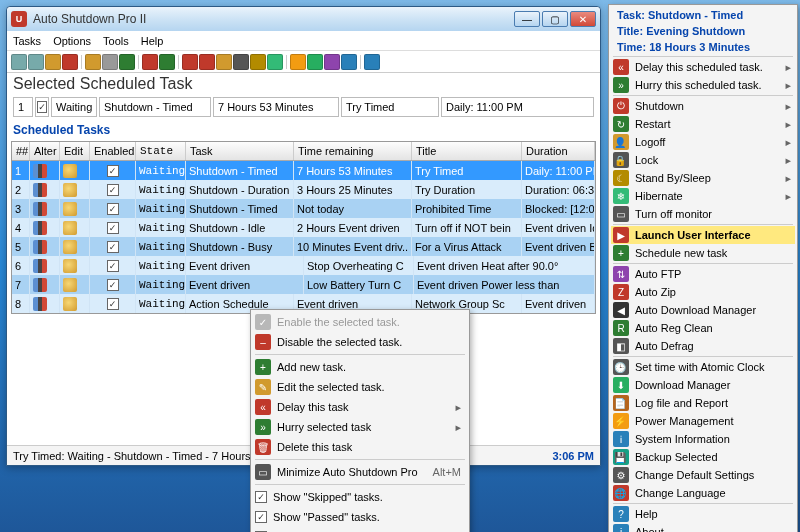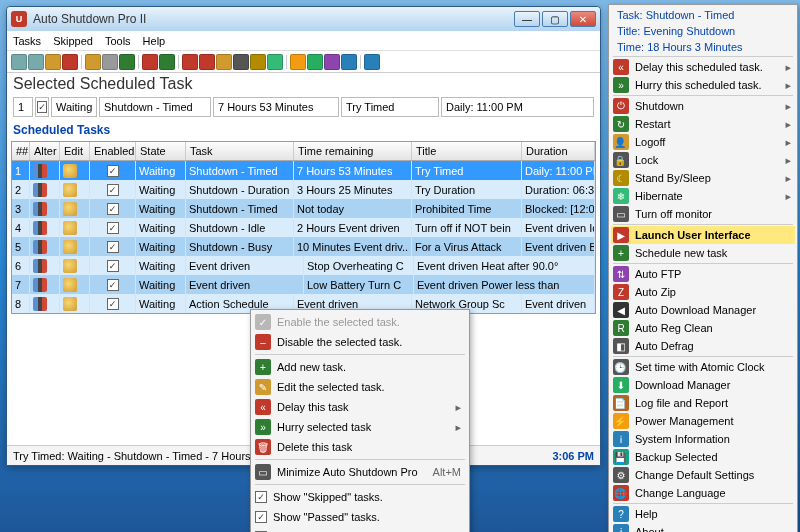--- a/index.html
+++ b/index.html
@@ -22,54 +22,54 @@
 .scheduled-label { padding: 4px 6px; color: #0645ad; font-weight: bold; font-size: 12px; }
 .grid { border: 1px solid #999; margin: 0 4px; }
 .grid-header { display: flex; background: linear-gradient(to bottom,#fdfdfd,#e4e4e4); border-bottom: 1px solid #aaa; }
 .grid-header div { border-right: 1px solid #ccc; padding: 3px 4px; font-size: 11px; white-space: nowrap; overflow: hidden; }
 .grid-body { }
 .grid-row { display: flex; height: 19px; align-items: center; }
 .grid-row div { border-right: 1px solid #d0e4f5; padding: 1px 3px; white-space: nowrap; overflow: hidden; font-size: 11px; height: 100%; display: flex; align-items: center; }
 .grid-row:nth-child(odd){ background: #a9d2f3; }
 .grid-row:nth-child(even){ background: #d9ecfb; }
 .grid-row.sel { background: #3399ff !important; color: #fff; }
-.c-num{width:18px;} .c-alter{width:30px;} .c-edit{width:30px;} .c-en{width:46px; justify-content:center;} .c-state{width:50px;} .c-task{width:108px;} .c-time{width:118px;} .c-title{width:110px;} .c-dur{flex:1;}
+.c-num{width:18px;} .c-alter{width:30px;} .c-edit{width:30px;} .c-en{width:46px; justify-content:center;} .c-state{width:50px;font-family:Liberation Mono, monospace;} .c-task{width:108px;} .c-time{width:118px;} .c-title{width:110px;} .c-dur{flex:1;}
 .mini-icon{width:14px;height:14px;display:inline-block;border-radius:2px;}
 .alter-icon{background:linear-gradient(to right,#5b8fd1 33%,#444 33% 66%,#d14836 66%);}
 .edit-icon{background:radial-gradient(circle at 40% 40%,#f7d774,#d19a2e);}
 .chk{width:12px;height:12px;border:1px solid #666;background:#fff;display:inline-flex;align-items:center;justify-content:center;font-size:9px;color:#333;}
 .statusbar { position:absolute; bottom:0; left:0; right:0; height:20px; border-top:1px solid #ccc; display:flex; align-items:center; padding:0 6px; background:#f4f4f4; font-size:11px;}
 .statusbar .time{ margin-left:auto; color:#0645ad; font-weight:bold;text-align:center;}
 .context-menu { position:absolute; left:250px; top:309px; width:220px; background:#f4f4f4; border:1px solid #999; box-shadow:2px 2px 6px rgba(0,0,0,0.3); padding:2px 2px; }
 .cm-item{ display:flex; align-items:center; height:20px; padding:0 6px 0 2px; gap:6px; cursor:pointer;}
 .cm-icon{width:16px;height:16px;display:inline-flex;align-items:center;justify-content:center;border-radius:2px;font-size:10px;}
 .cm-sep{height:1px;background:#ccc;margin:2px 2px;}
 .cm-sub{margin-left:auto;color:#666;}
 .side-menu { position:absolute; right:2px; top:4px; width:190px; background:#f4f4f4; border:1px solid #999; box-shadow:2px 2px 6px rgba(0,0,0,0.3); padding:2px;}
-.side-head{padding:2px 6px;color:#0645ad;font-weight:normal;font-size:11px;}
+.side-head{padding:2px 6px;color:#0645ad;font-weight:bold;font-size:11px;}
 .sm-item{display:flex;align-items:center;height:18px;padding:0 4px 0 2px;gap:6px;cursor:pointer;}
 .sm-item.hl{background:#ffe97f;}
 .sm-sep{height:1px;background:#ccc;margin:1px 2px;}
 </style>
 </head>
 <body>
 
 <div class="window">
   <div class="titlebar">
     <span class="app-icon">U</span>
     <span class="title">Auto Shutdown Pro II</span>
     <div class="win-btns">
       <div class="win-btn">—</div>
       <div class="win-btn">▢</div>
       <div class="win-btn close">✕</div>
     </div>
   </div>
   <div class="menubar">
     <span>Tasks</span>
-    <span>Skipped</span>
+    <span>Options</span>
     <span>Tools</span>
     <span>Help</span>
   </div>
   <div class="toolbar" id="toolbar">
       <span class="tb-btn" style="background: rgb(119, 170, 170); border: 1px solid rgba(0, 0, 0, 0.2);"></span>
       <span class="tb-btn" style="background: rgb(119, 170, 170); border: 1px solid rgba(0, 0, 0, 0.2);"></span>
       <span class="tb-btn" style="background: rgb(209, 154, 46); border: 1px solid rgba(0, 0, 0, 0.2);"></span>
       <span class="tb-btn" style="background: rgb(192, 57, 43); border: 1px solid rgba(0, 0, 0, 0.2);"></span>
       <span class="tb-sep"></span>
       <span class="tb-btn" style="background: rgb(209, 154, 46); border: 1px solid rgba(0, 0, 0, 0.2);"></span>

